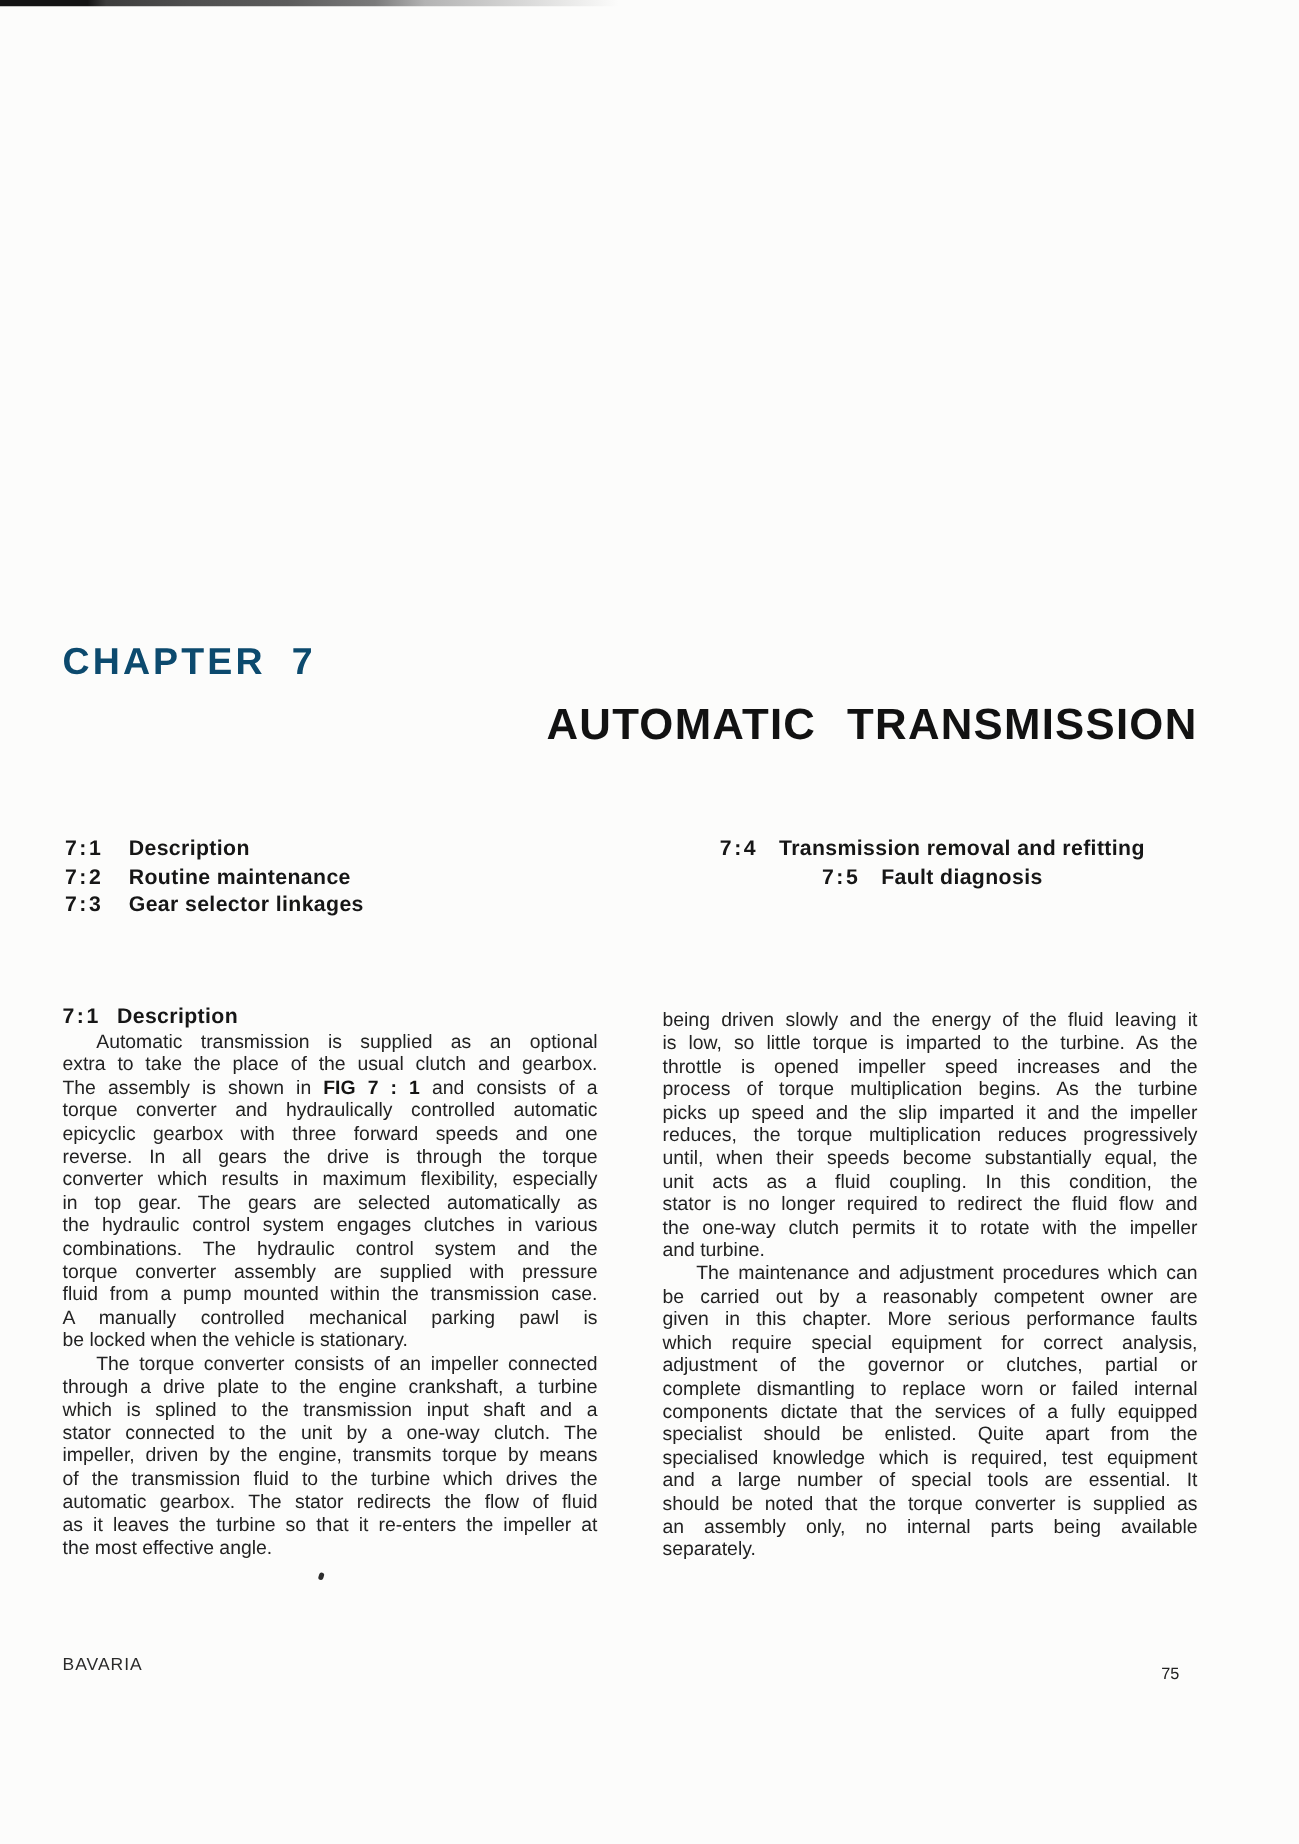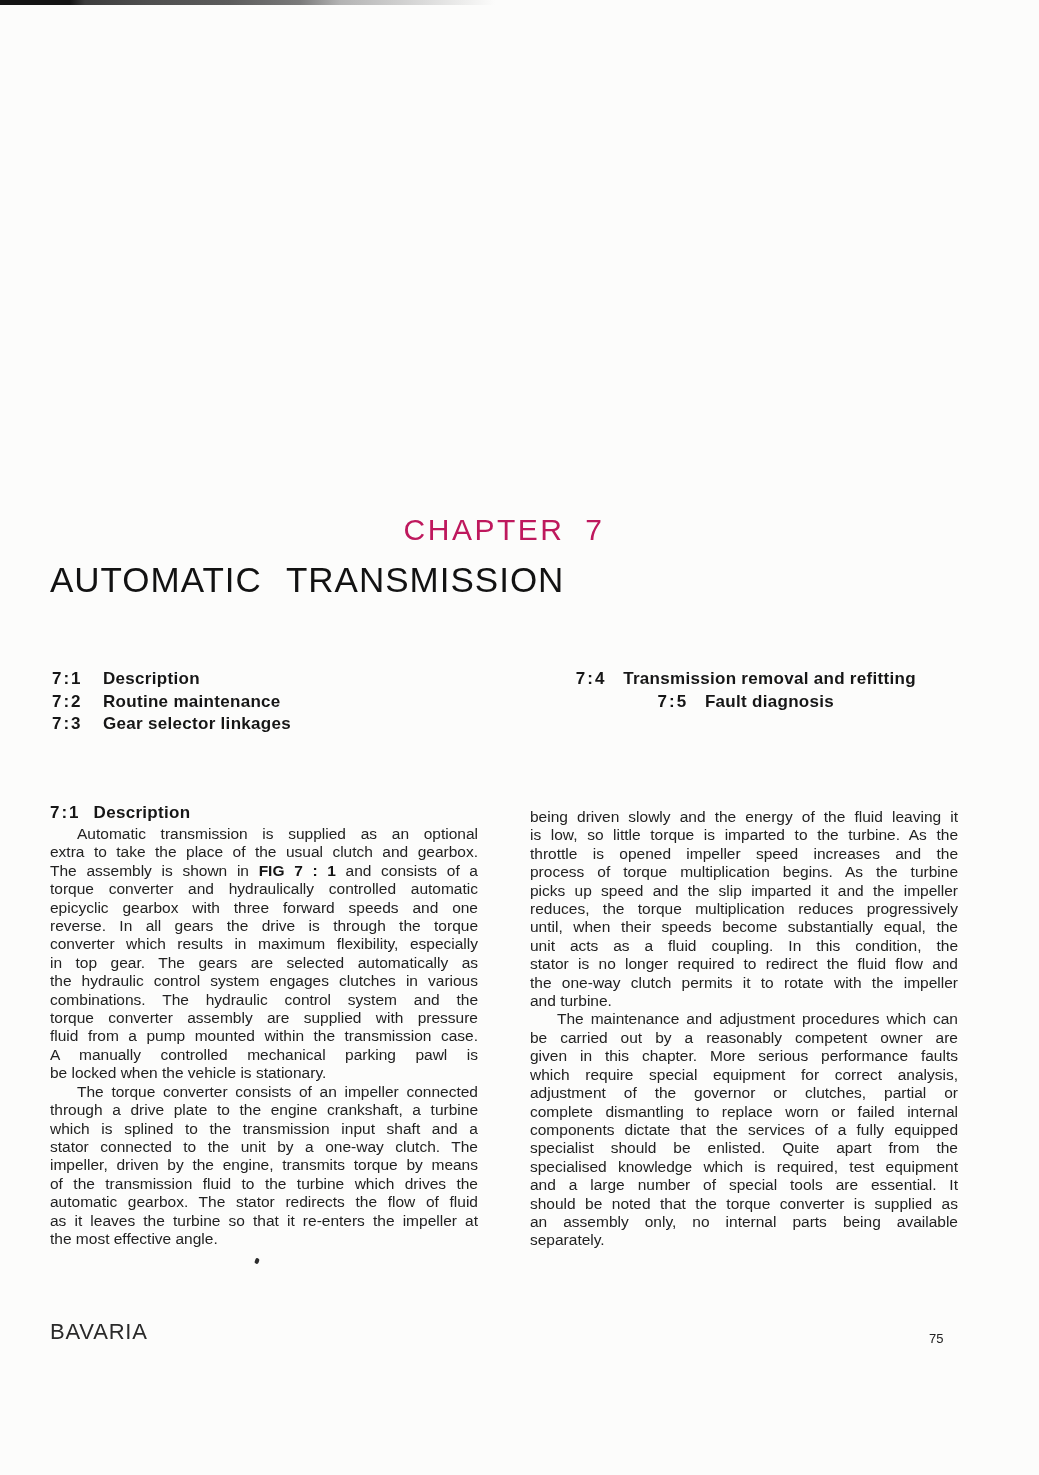--- a/index.html
+++ b/index.html
@@ -14,28 +14,28 @@
   }
   
   .scanbar{
     position:absolute;top:0;left:0;height:5px;width:500px;
     background:linear-gradient(90deg,
       #141414 0px,#141414 70px,#3d3d3d 85px,#4f4f4f 150px,
       #5c5c5c 230px,#7b7b7b 300px,#b3b3b3 340px,rgba(190,190,190,0) 495px);
   }
   .chnum{
     position:absolute;top:513px;left:50px;width:908px;
-    margin:0;text-align:center;
-    font-size:30px;font-weight:normal;color:#be185d;
+    margin:0;text-align:left;
+    font-size:30px;font-weight:bold;color:#0c4a6e;
     letter-spacing:2.5px;word-spacing:10px;line-height:34px;
   }
   .chtitle{
     position:absolute;top:560px;left:50px;width:908px;
-    margin:0;text-align:left;
-    font-size:35px;font-weight:normal;color:#121212;
+    margin:0;text-align:right;
+    font-size:35px;font-weight:bold;color:#121212;
     letter-spacing:1px;word-spacing:14px;line-height:40px;
   }
   .toc{
     position:absolute;top:668px;left:52px;width:906px;
     display:flex;
   }
   .toc-col-left{width:478px;}
   .toc-col-right{width:428px;text-align:center;}
   .toc-row{
     line-height:22.6px;font-size:17px;font-weight:bold;color:#161616;
@@ -66,21 +66,21 @@
   }
   .tline.tlast{text-align-last:left;}
   .tline.tindent{text-indent:27px;}
   .tline b{font-weight:bold;color:#141414;}
   .speck{
     position:absolute;left:255px;top:1258px;width:4px;height:6px;
     background:#2d2d2d;border-radius:2px;transform:rotate(18deg);
   }
   .footer-left{
     position:absolute;left:50px;top:1322px;
-    font-size:22px;letter-spacing:0.8px;color:#2a2a2a;line-height:19px;
+    font-size:14px;letter-spacing:0.8px;color:#2a2a2a;line-height:19px;
   }
   .page-num{
     position:absolute;left:929px;top:1329px;
     font-size:13px;color:#222222;line-height:19px;
   }
 </style>
 </head>
 <body>
 
 <main class="page">

